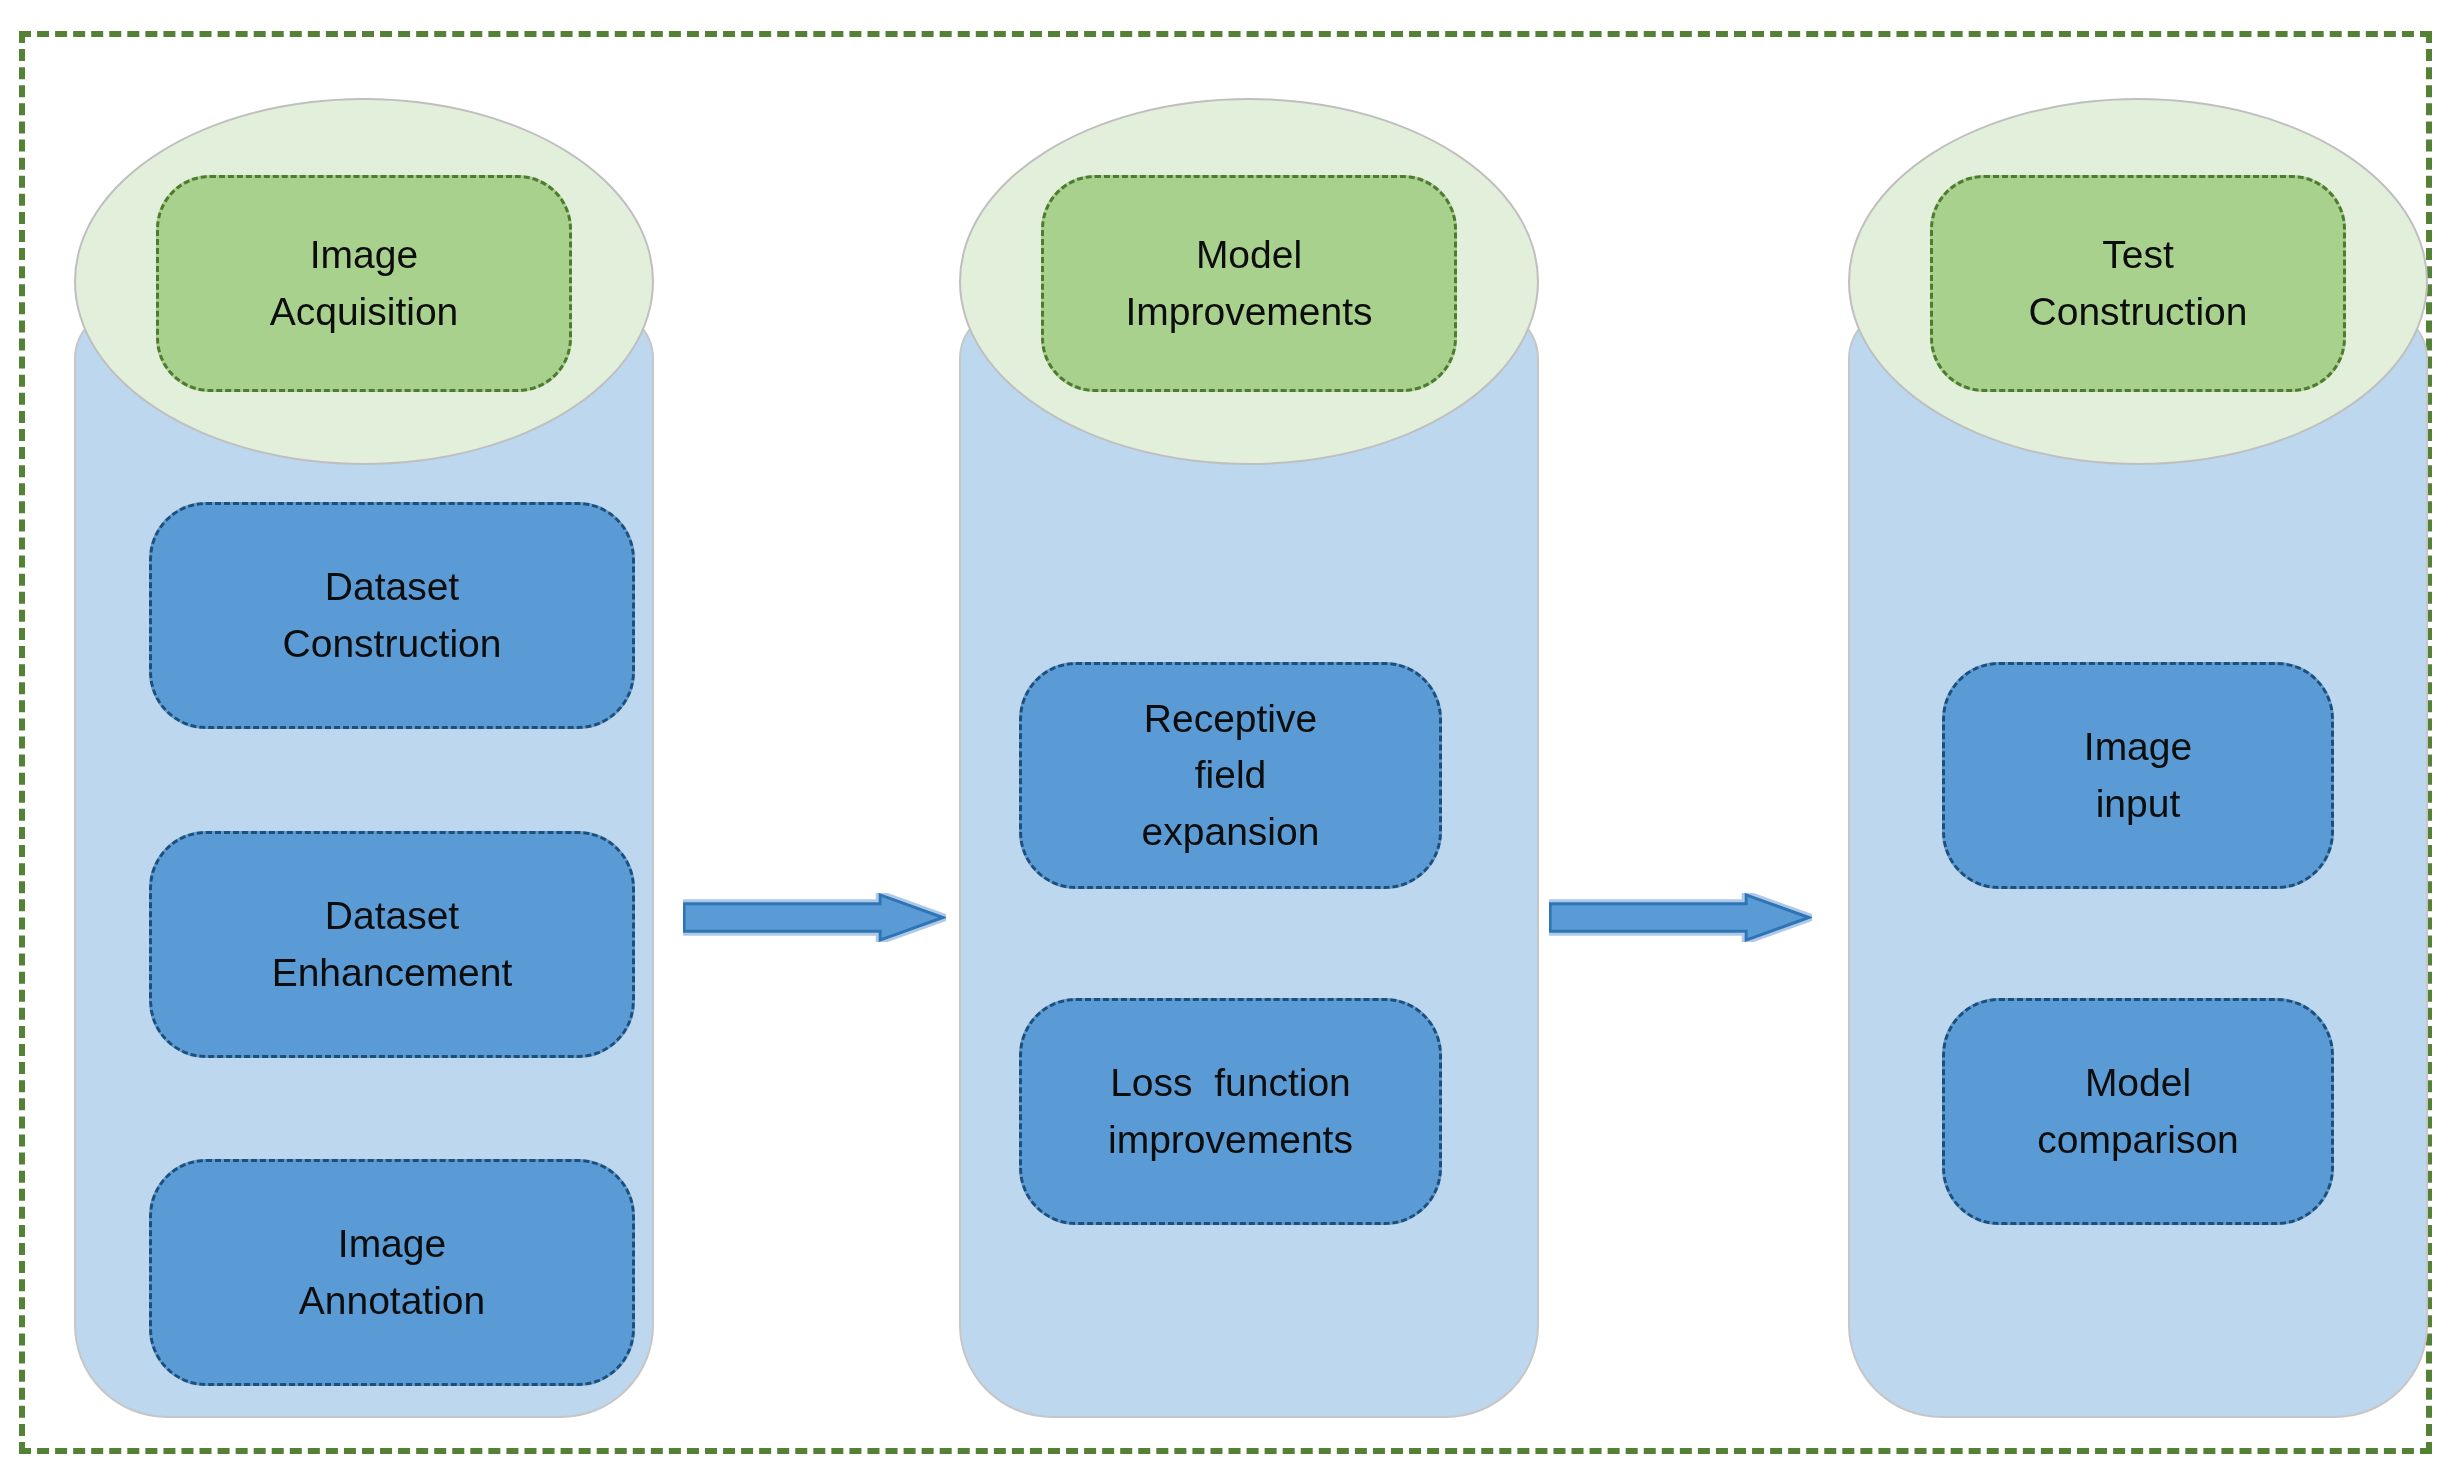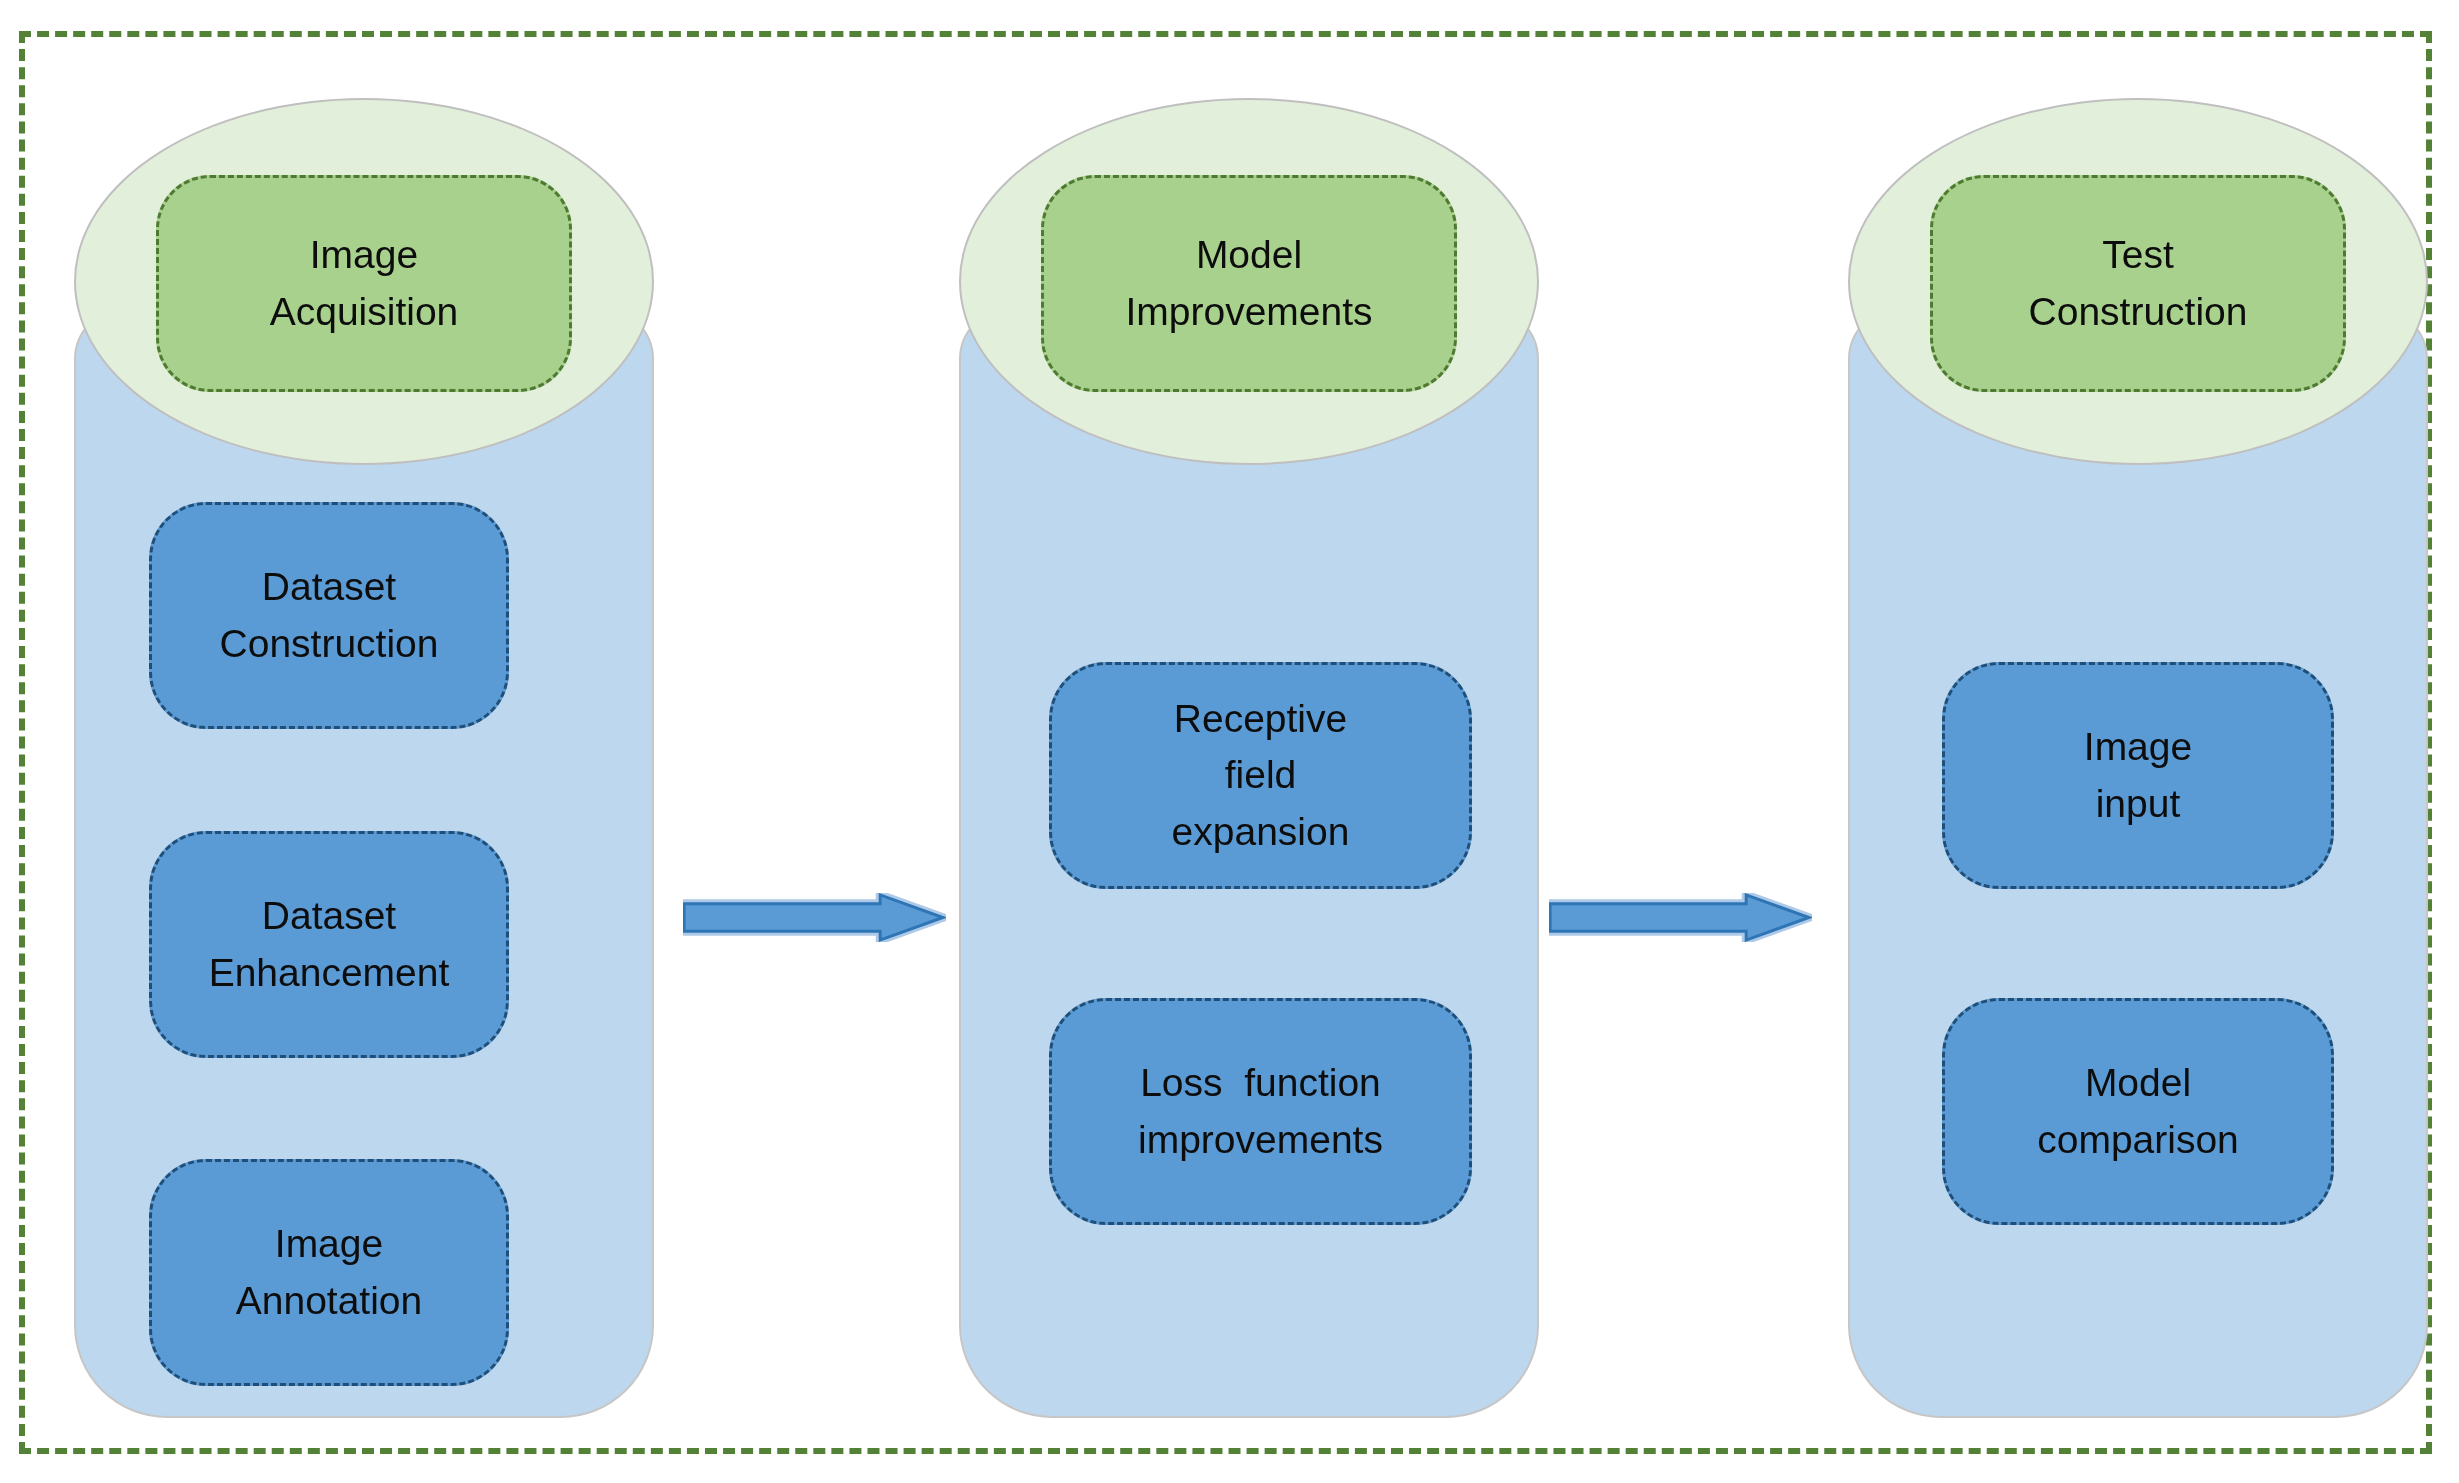--- a/index.html
+++ b/index.html
@@ -77,22 +77,22 @@
     position: absolute;
     background: #5B9BD5;
     border: 3.9px dashed #1F4E79;
     border-radius: 57px;
     box-sizing: border-box;
     display: flex;
     align-items: center;
     justify-content: center;
     text-align: center;
   }
-  .col-1 .step-box { left: 75px;  width: 360px; height: 227px; }
-  .col-2 .step-box { left: 90px;  width: 423px; height: 227px; }
+  .col-1 .step-box { left: 75px;  width: 486px; height: 227px; }
+  .col-2 .step-box { left: 60px;  width: 423px; height: 227px; }
   .col-3 .step-box { left: 94px;  width: 392px; height: 227px; }
   .col-1 .step-1 { top: 486px; }
   .col-1 .step-2 { top: 815px; }
   .col-1 .step-3 { top: 1143px; }
   .col-2 .step-1, .col-3 .step-1 { top: 646px; }
   .col-2 .step-2, .col-3 .step-2 { top: 982px; }
 
   .label {
     font-size: 39px;
     line-height: 1.45;

